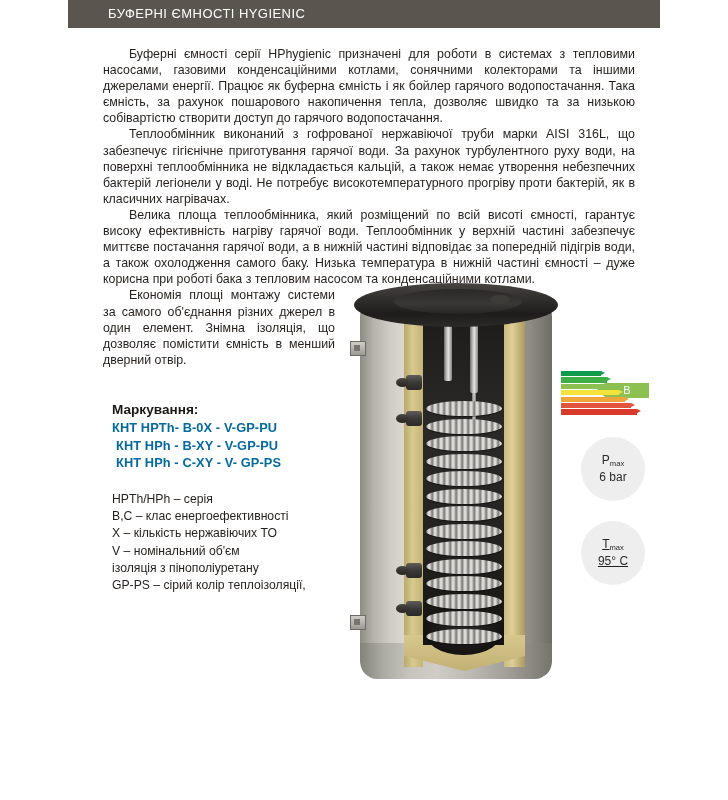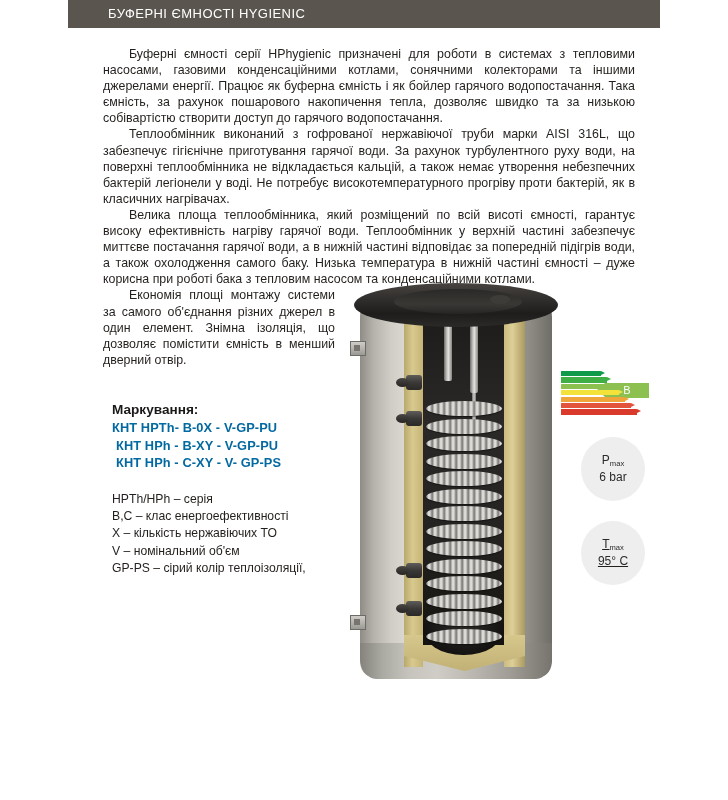--- a/index.html
+++ b/index.html
@@ -211,20 +211,21 @@
   <div class="marking-code">КНТ HPTh- B-0X - V-GP-PU</div>
   <div class="marking-code indent1">КНТ HPh - B-XY - V-GP-PU</div>
   <div class="marking-code indent2">КНТ HPh - C-XY - V- GP-PS</div>
 </div>
 
 <div class="legend">
   <div class="legend-line">HPTh/HPh – серія</div>
   <div class="legend-line">B,C – клас енергоефективності</div>
   <div class="legend-line">X – кількість нержавіючих ТО</div>
   <div class="legend-line">V – номінальний об'єм</div>
+  <div class="legend-line">ізоляція з пінополіуретану</div>
   <div class="legend-line">GP-PS – сірий колір теплоізоляції,</div>
 </div>
 
 <div class="energy-label" id="energyLabel">
   <div class="e-badge-tip"></div>
   <div class="e-badge">
     <span class="e-badge-text">B</span>
   </div>
 <div class="e-bar" style="top: 0px; width: 40px; background: rgb(15, 155, 74);"></div>
     <div class="e-arrow-tip" style="top: 0px; left: 40px; border-left: 4px solid rgb(15, 155, 74);"></div>

